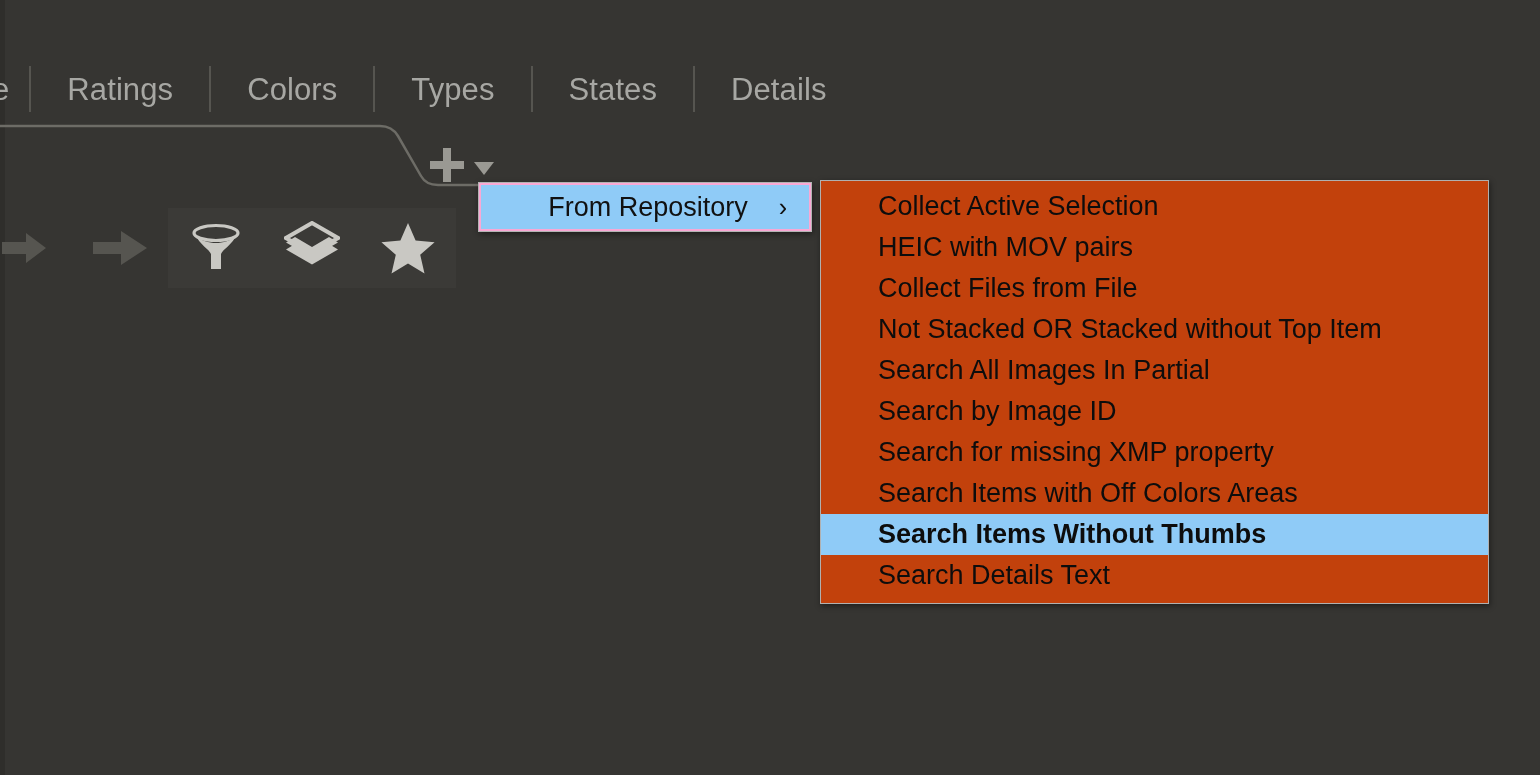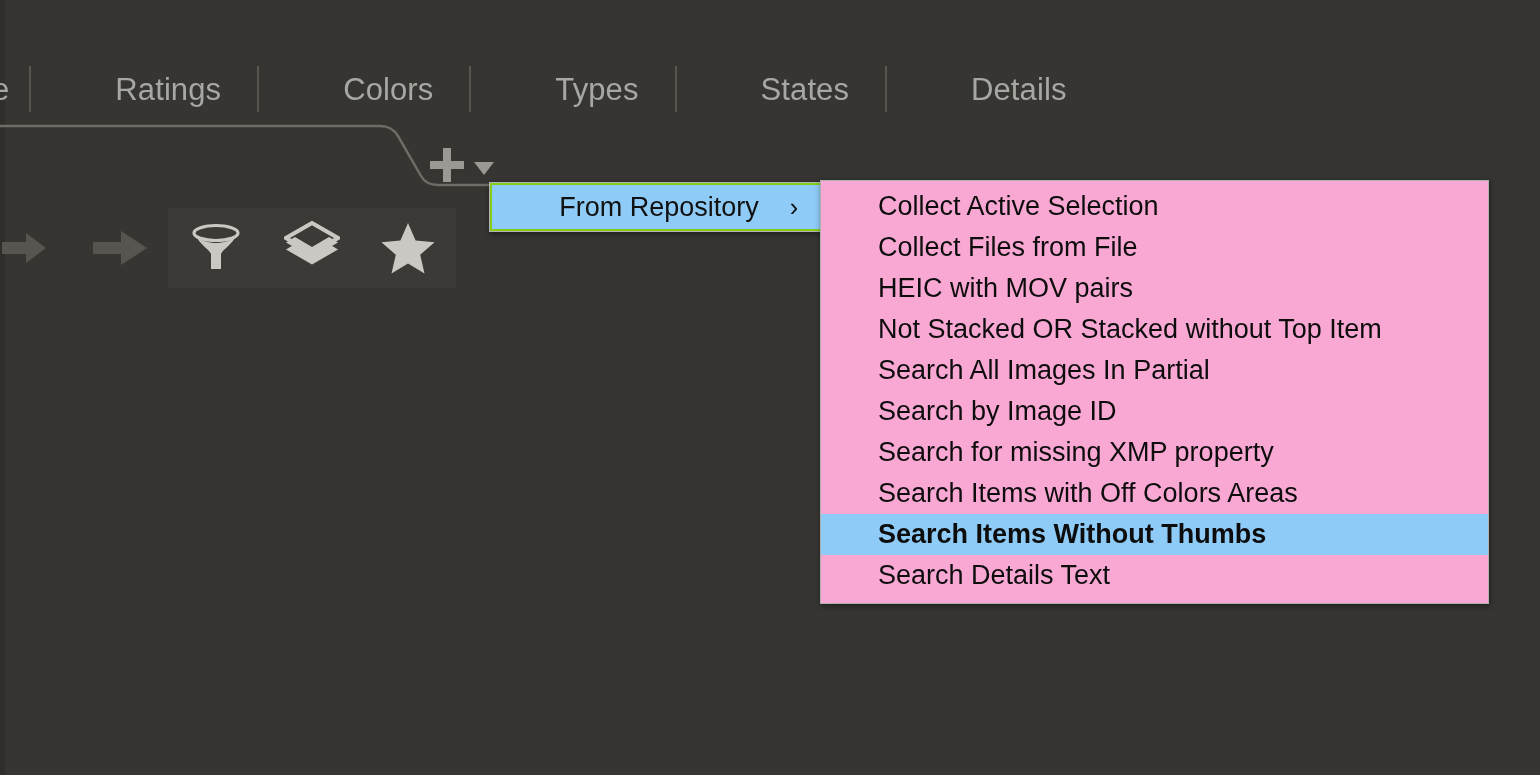--- a/index.html
+++ b/index.html
@@ -43,21 +43,20 @@
     align-items: center;
   }
   .tab {
     position: relative;
     color: #a7a7a3;
     font-size: 31px;
     line-height: 1;
     padding: 0 36px;
     white-space: nowrap;
     letter-spacing: 0.1px;
-    margin-left: 48px;
   }
   .tab.clipped {
     padding-left: 0;
     padding-right: 20px;
     margin-left: -8px;
   }
   .tab-sep {
     width: 2px;
     height: 46px;
     background: #565550;
@@ -132,26 +131,26 @@
   
   .menu {
     position: absolute;
     background: #f8f8f8;
     border: 1px solid #b4b4b4;
     box-shadow: 1px 2px 6px rgba(0,0,0,0.45);
     box-sizing: border-box;
   }
 
   #submenu-parent {
-    left: 489px;
+    left: 478px;
     top: 182px;
     width: 334px;
     height: 50px;
     padding: 2px;
-    background: #84cc16;
+    background: #f9a8d4;
   }
   .menu-item-parent {
     display: flex;
     align-items: center;
     height: 100%;
     background: #8fcbf7;
     padding: 0 14px 0 0;
     box-sizing: border-box;
   }
   .menu-item-parent .mi-label {
@@ -168,21 +167,21 @@
     width: 24px;
     text-align: center;
     font-family: "Liberation Sans", sans-serif;
   }
 
   #menu-main {
     left: 820px;
     top: 180px;
     width: 669px;
     padding: 5px 0 7px 0;
-    background: #f9a8d4;
+    background: #c2410c;
     border: 1px solid #b0b0b0;
   }
   .menu-item {
     height: 41px;
     display: flex;
     align-items: center;
     padding-left: 57px;
     color: #0d0d0d;
     font-size: 27px;
     white-space: nowrap;
@@ -276,24 +275,24 @@
       <span class="mi-label">From Repository</span>
       <span class="submenu-arrow">›</span>
     </div>
   </div>
 
   <div class="menu" id="menu-main">
     <div class="menu-item">
       <span>Collect Active Selection</span>
     </div>
     <div class="menu-item">
+      <span>HEIC with MOV pairs</span>
+    </div>
+    <div class="menu-item">
       <span>Collect Files from File</span>
-    </div>
-    <div class="menu-item">
-      <span>HEIC with MOV pairs</span>
     </div>
     <div class="menu-item">
       <span>Not Stacked OR Stacked without Top Item</span>
     </div>
     <div class="menu-item">
       <span>Search All Images In Partial</span>
     </div>
     <div class="menu-item">
       <span>Search by Image ID</span>
     </div>

